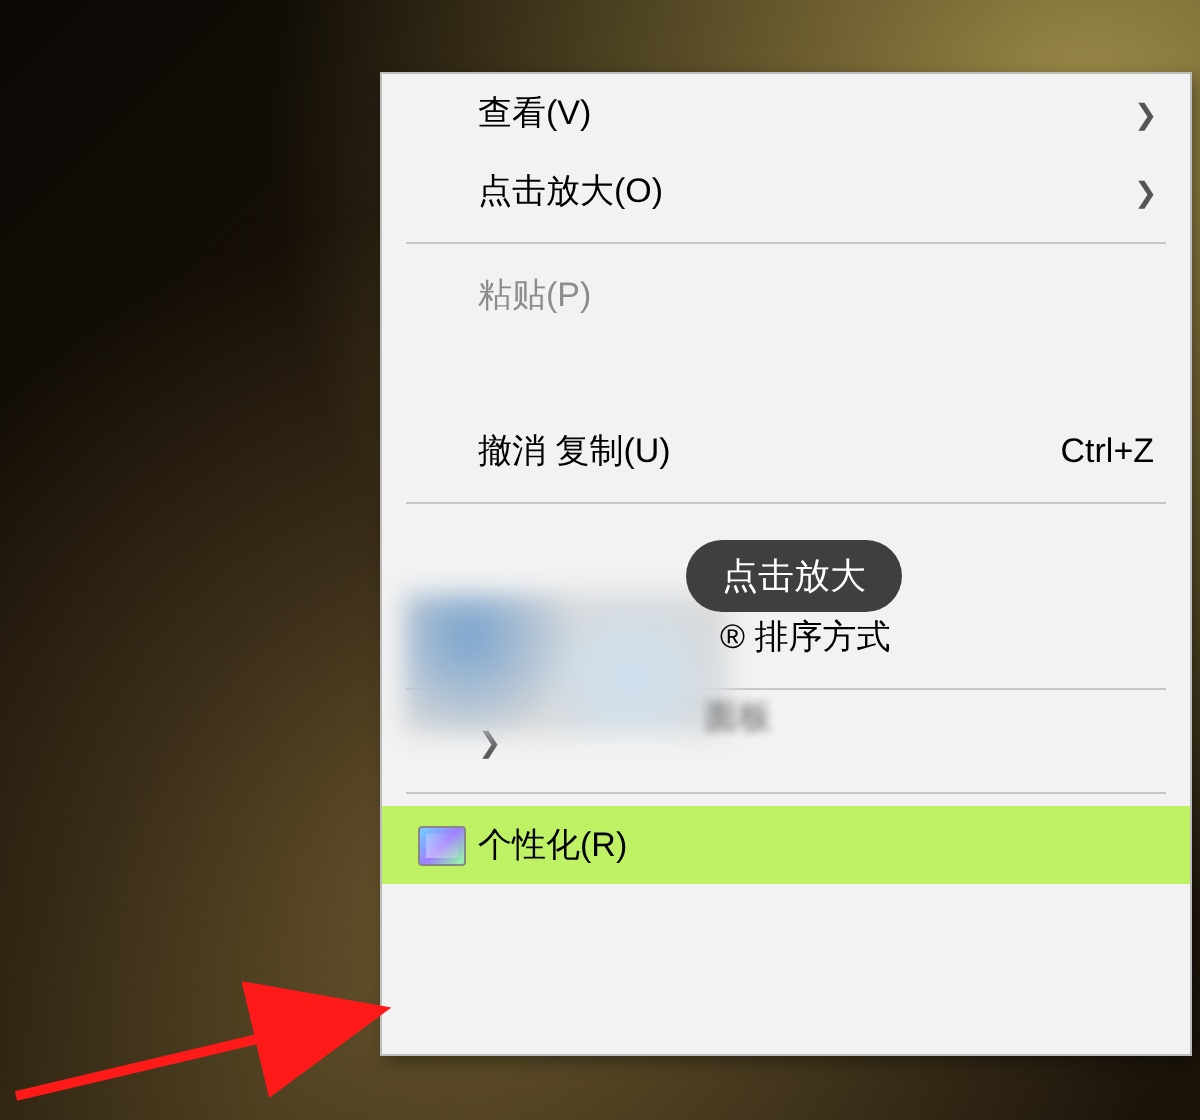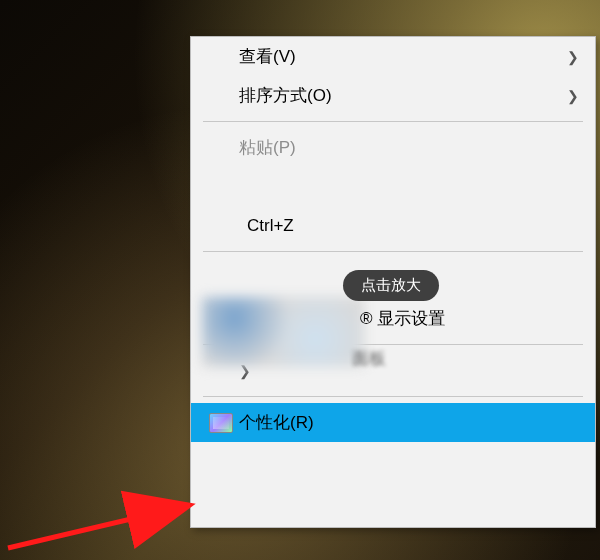--- a/index.html
+++ b/index.html
@@ -32,21 +32,21 @@
     box-shadow: 3px 3px 8px rgba(0,0,0,0.35);
   }
   .item {
     display: flex;
     align-items: center;
     height: 39px;
     padding: 0 18px 0 12px;
     position: relative;
   }
   .item.disabled { color: #8d8d8d; align-items: center; }
-  .item.hover { background: #0ea5e9; }
+  .item.hover { background: #bef264; }
   .icon-slot {
     width: 36px;
     height: 24px;
     display: flex;
     align-items: center;
     justify-content: center;
     flex-shrink: 0;
   }
   .label { flex: 1; }
   .shortcut { color: #000000; margin-left: 8px; }
@@ -91,21 +91,21 @@
     opacity: 0.6;
   }
   .tooltip {
     position: absolute;
     left: 343px;
     top: 270px;
     background: #3f3f3f;
     color: #fff;
     padding: 6px 18px;
     border-radius: 18px;
-    font-size: 15px;
+    font-size: 18px;
     z-index: 5;
   }
   
   .monitor {
     width: 22px;
     height: 16px;
     background: linear-gradient(#3fa0ff, #0b5ab0);
     border: 1px solid #555;
     border-radius: 2px;
     position: relative;
@@ -150,35 +150,36 @@
 
   <div class="ctxmenu">
 
     <div class="item">
       <span class="icon-slot"></span>
       <span class="label">查看(V)</span>
       <span class="chevron">❯</span>
     </div>
     <div class="item">
       <span class="icon-slot"></span>
-      <span class="label">排序方式(O)</span>
+      <span class="label">点击放大(O)</span>
       <span class="chevron">❯</span>
     </div>
 
     <div class="sep"></div>
 
     <div class="item disabled">
       <span class="icon-slot"></span>
       <span class="label">粘贴(P)</span>
     </div>
     <div class="item disabled">
       <span class="icon-slot"></span>
     </div>
     <div class="item">
       <span class="icon-slot"></span>
+      <span class="label">撤消 复制(U)</span>
       <span class="shortcut">Ctrl+Z</span>
     </div>
 
     <div class="sep"></div>
 
     <div class="item" style="height:40px">
       <span class="icon-slot"></span>
       <span class="label"></span>
     </div>
     <div class="item" style="height:40px">
@@ -198,21 +199,21 @@
     <div class="item hover">
       <span class="icon-slot">
           <span class="paint"></span>
         </span>
       <span class="label">个性化(R)</span>
     </div>
 
   </div>
 
   <div class="blur-block"></div>
-  <div class="partial-text">® 显示设置</div>
+  <div class="partial-text">® 排序方式</div>
   <div class="partial-text2">面板</div>
 
   <div class="tooltip">点击放大</div>
 
   <svg class="arrow" viewBox="0 0 600 560">
     <defs>
       <marker id="ahead" markerWidth="14" markerHeight="12" refX="12" refY="6" orient="auto">
         <path d="M0,0 L14,6 L0,12 Z" fill="#ff1a1a"></path>
       </marker>
     </defs>

